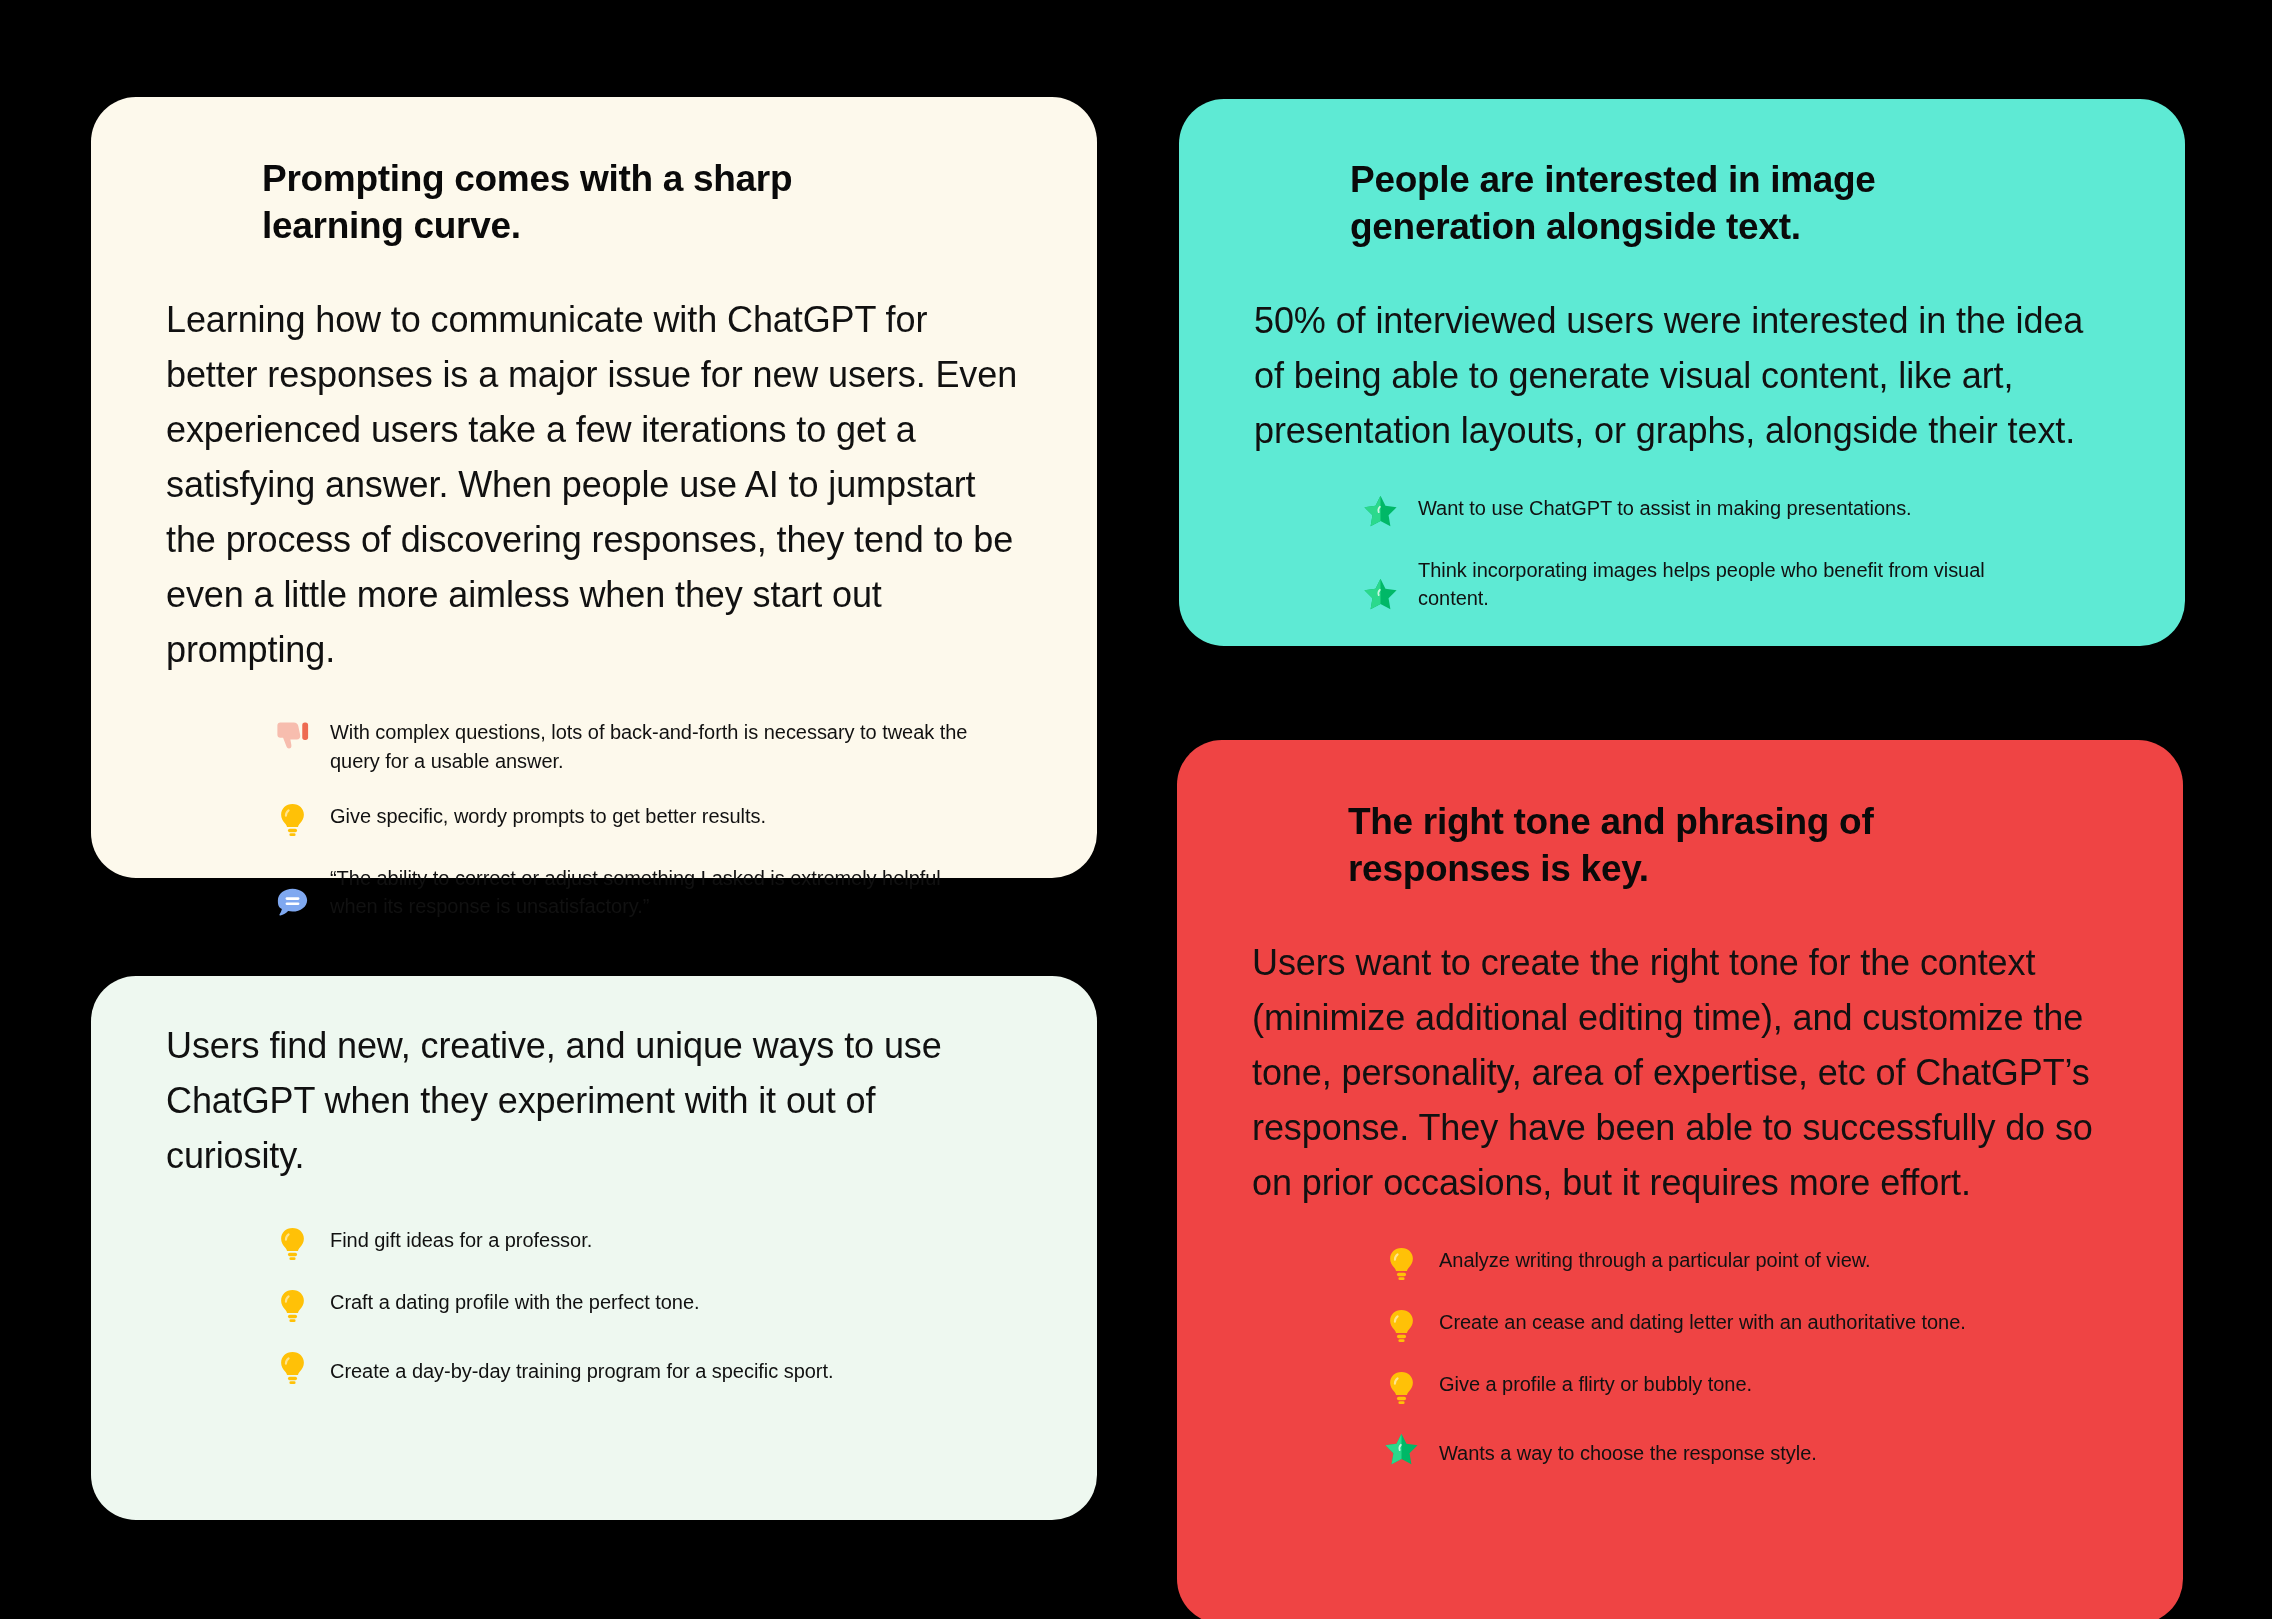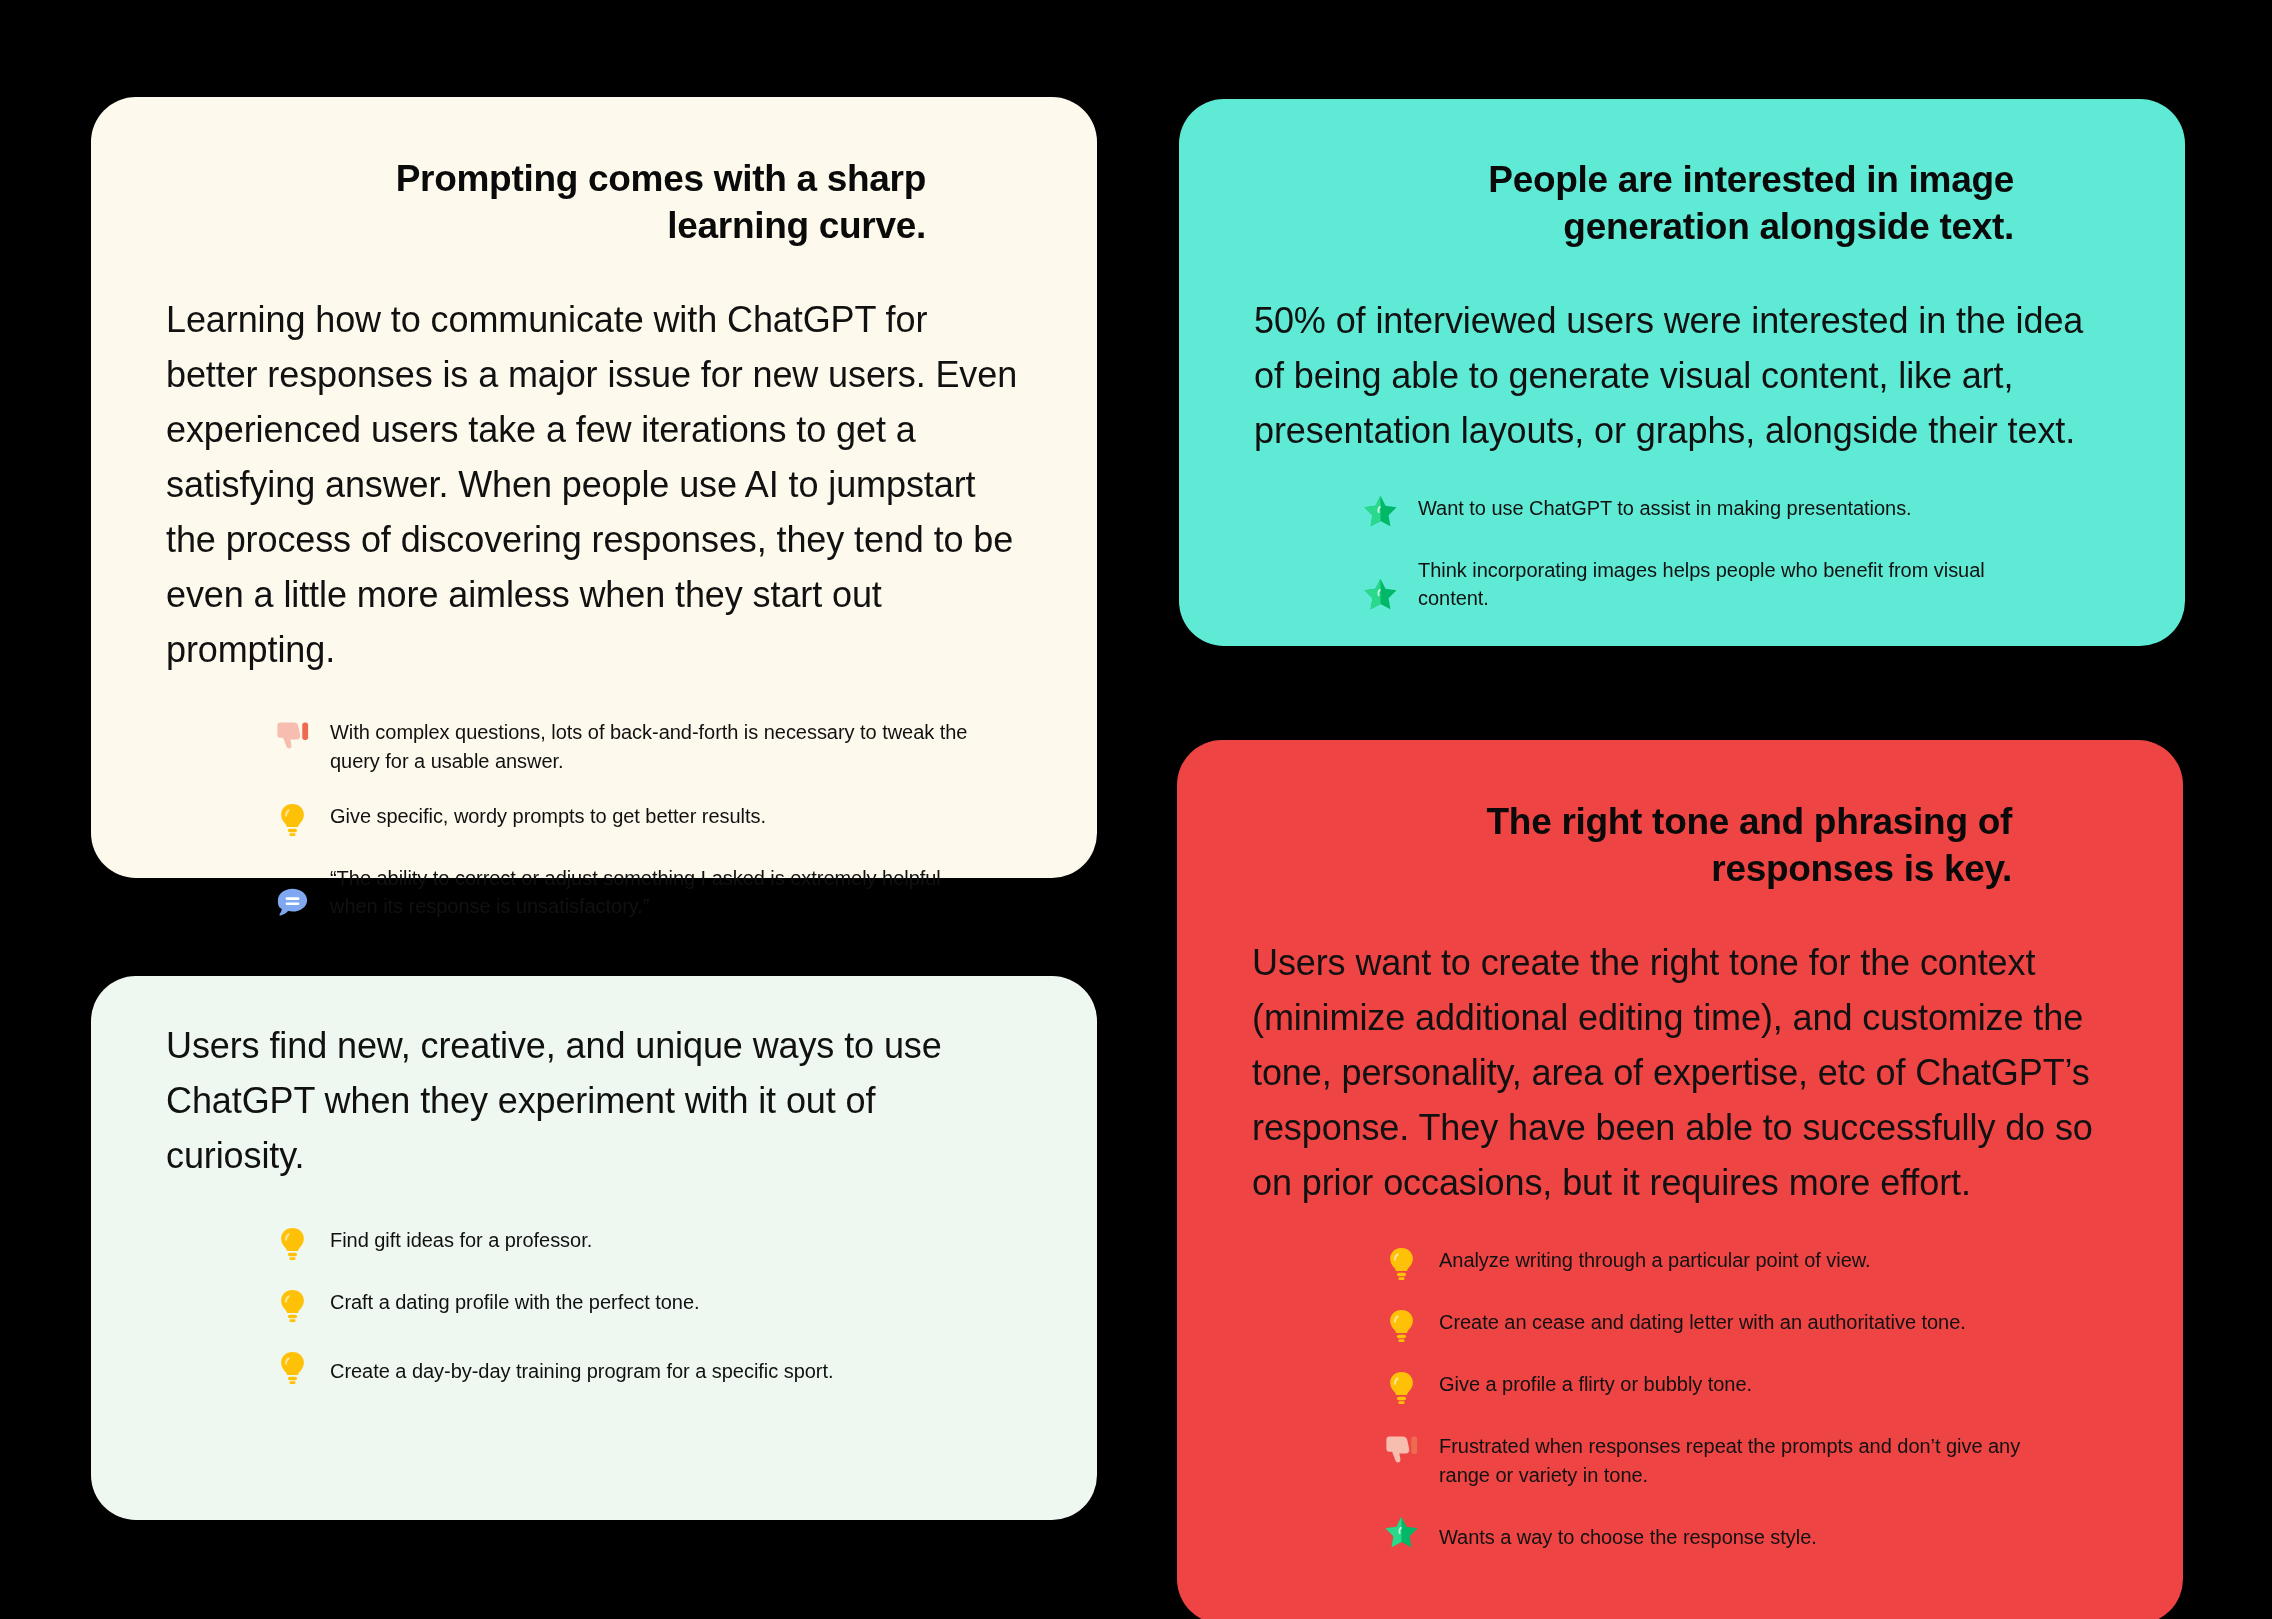--- a/index.html
+++ b/index.html
@@ -32,21 +32,21 @@
   #card-tone       { left: 1177px; top: 740px;  width: 1006px; height: 884px; background: #ef4444; }
 
   .card-inner { padding: 0 75px; }
 
   .card-title {
     font-family: "Liberation Sans", sans-serif;
     font-weight: bold;
     font-size: 37px;
     line-height: 1.28;
     color: #0A0A0A;
-    text-align: right;
+    text-align: left;
     letter-spacing: -0.3px;
   }
 
   #card-prompting .card-title { margin-top: 58px; padding: 0 96px; }
   #card-image-gen .card-title { margin-top: 57px; padding: 0 96px; }
   #card-curiosity .card-title { margin-top: 60px; padding: 0 122px; }
   #card-tone .card-title      { margin-top: 58px; padding: 0 96px; }
 
   .card-body {
     font-family: "Liberation Sans", sans-serif;
@@ -242,29 +242,20 @@
                 <rect x="18.4" y="35.4" width="11.2" height="4.2" rx="2.1" fill="#FFC107"></rect>
                 <rect x="20.2" y="41" width="7.6" height="3.4" rx="1.7" fill="#FFC107"></rect>
                 <path d="M19.2 12.8c-2.1 1.6-3.3 4-3.3 6.6" stroke="#FFE48C" stroke-width="2.6" stroke-linecap="round" fill="none"></path>
               </svg>
           </span>
           <span class="bullet-text">Give a profile a flirty or bubbly tone.</span>
         </li>
         <li class="bullet">
           <span class="bullet-icon">
             <svg viewBox="0 0 48 48">
-                <path d="M9 8h16.5c3.2 0 5 1.6 5.6 4.2l2.4 11.6c.6 3-1.2 5.2-4.3 5.2h-7.8l1.2 6.6c.5 2.8-1 4.4-3 4.4-1.4 0-2.4-.8-3-2.4l-4.2-10.8H9c-2.2 0-3.6-1.4-3.6-3.6V11.6C5.4 9.4 6.8 8 9 8z" fill="#F7BDAE"></path>
-                <rect x="36" y="8" width="7.2" height="21.5" rx="3.2" fill="#EE6B52"></rect>
-              </svg>
-          </span>
-          <span class="bullet-text">Frustrated when responses repeat the prompts and don’t give any range or variety in tone.</span>
-        </li>
-        <li class="bullet">
-          <span class="bullet-icon">
-            <svg viewBox="0 0 48 48">
                 <path d="M24 4.5l6.1 12.4 13.7 2-9.9 9.7 2.3 13.6L24 35.8 11.8 42.2l2.3-13.6L4.2 18.9l13.7-2z" fill="#00B867"></path>
                 <path d="M24 4.5l-6.1 12.4-13.7 2 9.9 9.7-2.3 13.6L24 35.8z" fill="#2BD98C"></path>
                 <path d="M23.2 18.2c-1.6 1.6-2.2 4.2-1.4 6.6" stroke="#C9F7DF" stroke-width="2.2" stroke-linecap="round" fill="none"></path>
               </svg>
           </span>
           <span class="bullet-text">Wants a way to choose the response style.</span>
         </li>
       </ul>
     </div>
   </section>

